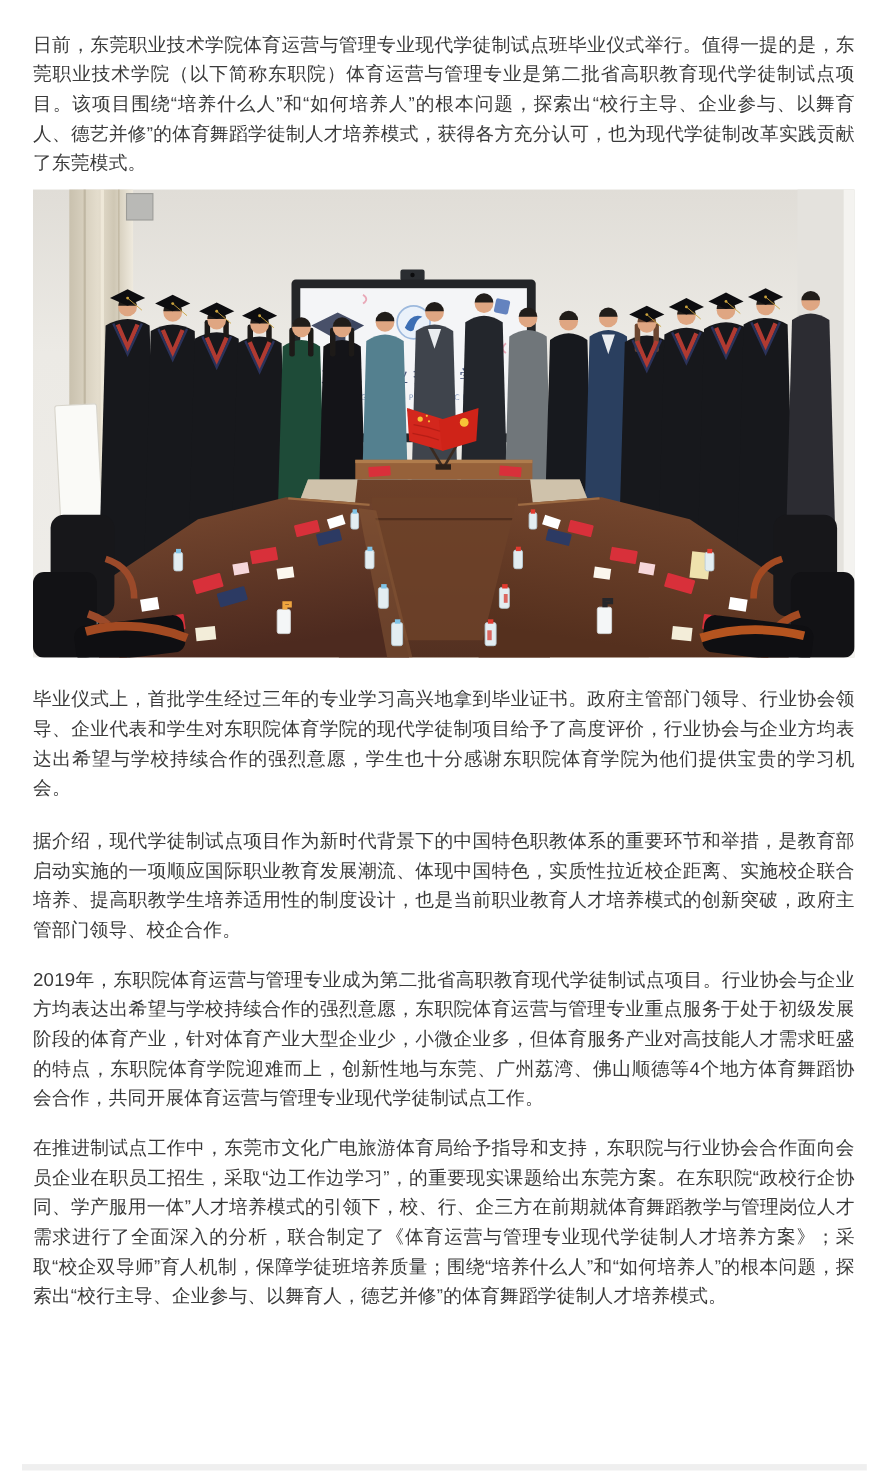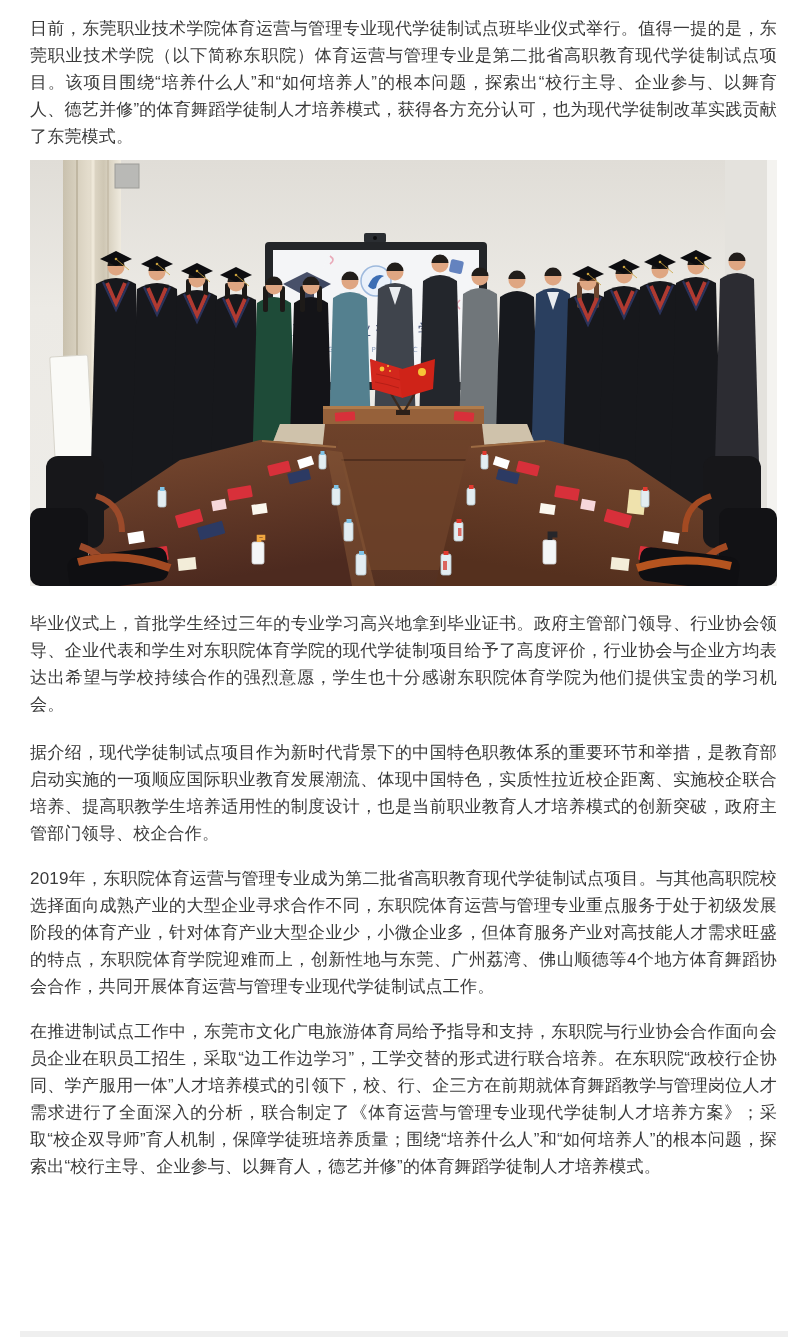--- a/index.html
+++ b/index.html
@@ -1,20 +1,20 @@
 <!DOCTYPE html>
 <html><head>
 <meta charset="utf-8">
 <style>
   html,body{margin:0;padding:0;background:#ffffff;}
   body{
     width:807px;height:1337px;position:relative;overflow:hidden;
     font-family:"Liberation Sans","DejaVu Sans",sans-serif;
   }
-  .article{padding:15px 30px 0 30px;width:747px;}
+  .article{padding:27px 30px 0 30px;width:747px;}
   .article p{
     margin:0;width:747px;
     font-size:17px;line-height:27px;color:#3a3a3a;
     text-align:justify;letter-spacing:0.2px;
   }
   .mb10{margin-bottom:10px !important;}
   .mb18{margin-bottom:18px !important;}
   .mb21{margin-bottom:21px !important;}
   .mb28{margin-bottom:28px !important;}
   .mb40{margin-bottom:40px !important;}
@@ -353,18 +353,18 @@
         <rect x="689" y="348" width="58" height="78" rx="10" fill="#121215"></rect>
         <path d="M697 386 q-30 10 -32 40" stroke="#a34a22" stroke-width="7" fill="none"></path>
         <rect x="609" y="392" width="100" height="34" rx="10" fill="#0f0f12" transform="rotate(7 659 409)"></rect>
         <path d="M607 408 q45 -14 94 -2" stroke="#b5541f" stroke-width="8" fill="none"></path>
       </g>
     </svg>
   </figure>
 
   <p class="mb21">毕业仪式上，首批学生经过三年的专业学习高兴地拿到毕业证书。政府主管部门领导、行业协会领导、企业代表和学生对东职院体育学院的现代学徒制项目给予了高度评价，行业协会与企业方均表达出希望与学校持续合作的强烈意愿，学生也十分感谢东职院体育学院为他们提供宝贵的学习机会。</p>
   <p class="mb18">据介绍，现代学徒制试点项目作为新时代背景下的中国特色职教体系的重要环节和举措，是教育部启动实施的一项顺应国际职业教育发展潮流、体现中国特色，实质性拉近校企距离、实施校企联合培养、提高职教学生培养适用性的制度设计，也是当前职业教育人才培养模式的创新突破，政府主管部门领导、校企合作。</p>
-  <p class="mb18">2019年，东职院体育运营与管理专业成为第二批省高职教育现代学徒制试点项目。与其他高职院校选择面向成熟产业的大型企业寻求合作不同，东职院体育运营与管理专业重点服务于处于初级发展阶段的体育产业，针对体育产业大型企业少，小微企业多，但体育服务产业对高技能人才需求旺盛的特点，东职院体育学院迎难而上，创新性地与东莞、广州荔湾、佛山顺德等4个地方体育舞蹈协会合作，共同开展体育运营与管理专业现代学徒制试点工作。</p>
-  <p class="mb28">在推进制试点工作中，东莞市文化广电旅游体育局给予指导和支持，东职院与行业协会合作面向会员企业在职员工招生，采取“边工作边学习”，工学交替的形式进行联合培养。在东职院“政校行企协同、学产服用一体”人才培养模式的引领下，校、行、企三方在前期就体育舞蹈教学与管理岗位人才需求进行了全面深入的分析，联合制定了《体育运营与管理专业现代学徒制人才培养方案》；采取“校企双导师”育人机制，保障学徒班培养质量；围绕“培养什么人”和“如何培养人”的根本问题，探索出“校行主导、企业参与、以舞育人，德艺并修”的体育舞蹈学徒制人才培养模式。</p>
+  <p class="mb18">2019年，东职院体育运营与管理专业成为第二批省高职教育现代学徒制试点项目。行业协会与企业方均表达出希望与学校持续合作的强烈意愿，东职院体育运营与管理专业重点服务于处于初级发展阶段的体育产业，针对体育产业大型企业少，小微企业多，但体育服务产业对高技能人才需求旺盛的特点，东职院体育学院迎难而上，创新性地与东莞、广州荔湾、佛山顺德等4个地方体育舞蹈协会合作，共同开展体育运营与管理专业现代学徒制试点工作。</p>
+  <p class="mb28">在推进制试点工作中，东莞市文化广电旅游体育局给予指导和支持，东职院与行业协会合作面向会员企业在职员工招生，采取“边工作边学习”，的重要现实课题给出东莞方案。在东职院“政校行企协同、学产服用一体”人才培养模式的引领下，校、行、企三方在前期就体育舞蹈教学与管理岗位人才需求进行了全面深入的分析，联合制定了《体育运营与管理专业现代学徒制人才培养方案》；采取“校企双导师”育人机制，保障学徒班培养质量；围绕“培养什么人”和“如何培养人”的根本问题，探索出“校行主导、企业参与、以舞育人，德艺并修”的体育舞蹈学徒制人才培养模式。</p>
 
 </div>
 
 <div class="bottom-divider"></div>
 
 </body></html>

